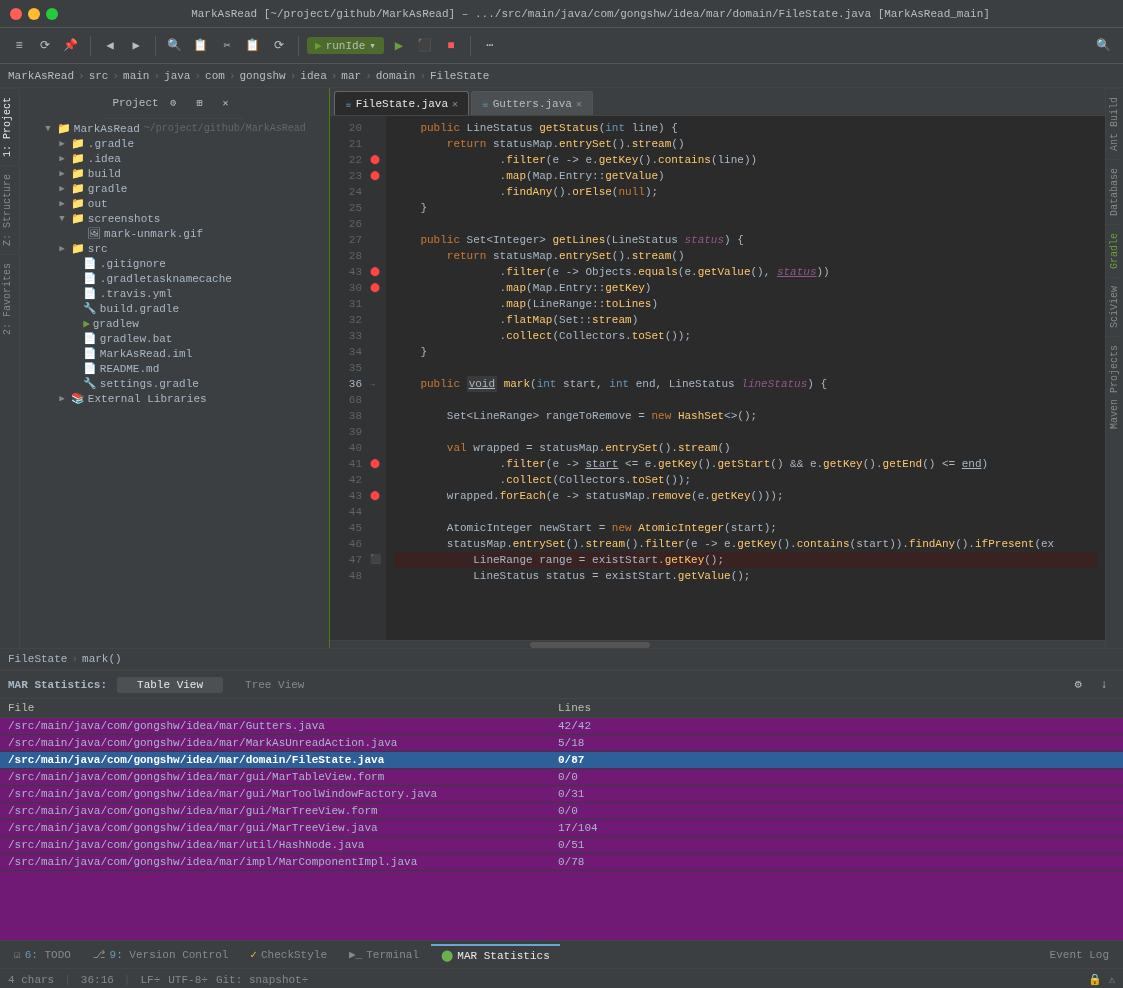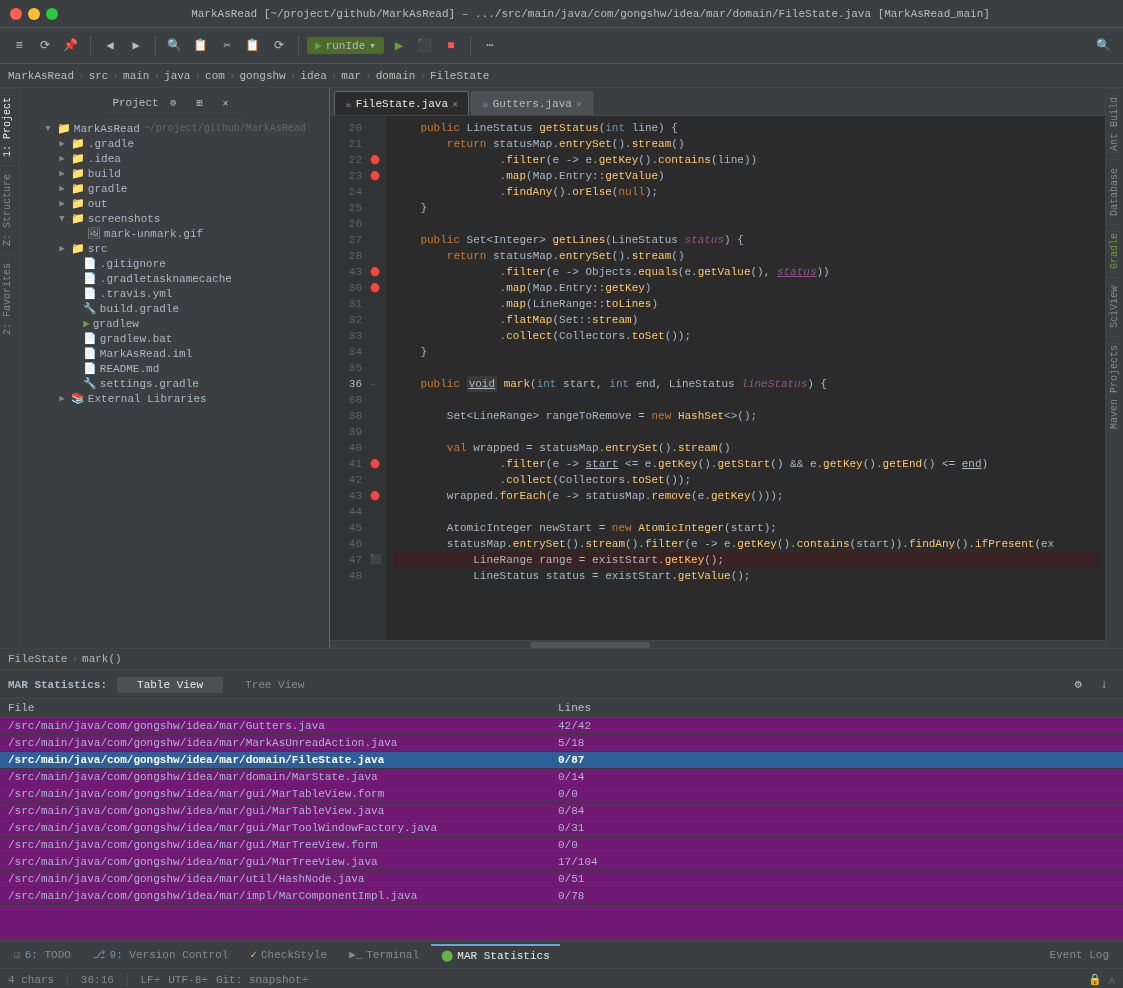--- a/index.html
+++ b/index.html
@@ -762,30 +762,22 @@
           </tr>
           <tr>
             <td>/src/main/java/com/gongshw/idea/mar/MarkAsUnreadAction.java</td>
             <td>5/18</td>
           </tr>
           <tr class="selected">
             <td style="font-weight: bold;">/src/main/java/com/gongshw/idea/mar/domain/FileState.java</td>
             <td style="font-weight: bold;">0/87</td>
           </tr>
           <tr>
-            <td>/src/main/java/com/gongshw/idea/mar/domain/MarState.java</td>
-            <td>0/14</td>
-          </tr>
-          <tr>
             <td>/src/main/java/com/gongshw/idea/mar/gui/MarTableView.form</td>
             <td>0/0</td>
-          </tr>
-          <tr>
-            <td>/src/main/java/com/gongshw/idea/mar/gui/MarTableView.java</td>
-            <td>0/84</td>
           </tr>
           <tr>
             <td>/src/main/java/com/gongshw/idea/mar/gui/MarToolWindowFactory.java</td>
             <td>0/31</td>
           </tr>
           <tr>
             <td>/src/main/java/com/gongshw/idea/mar/gui/MarTreeView.form</td>
             <td>0/0</td>
           </tr>
           <tr>

